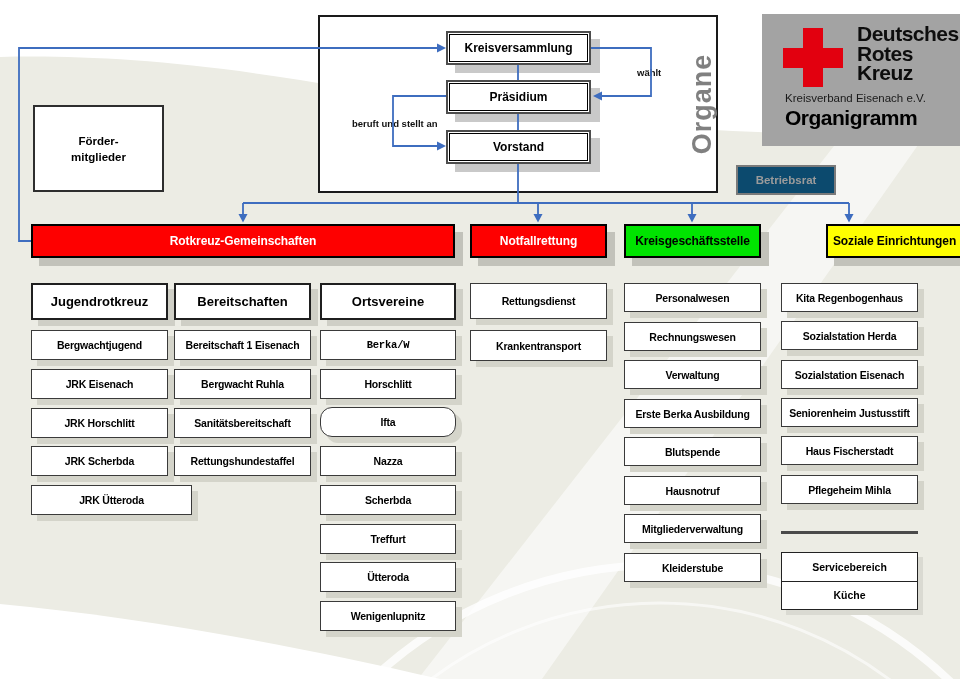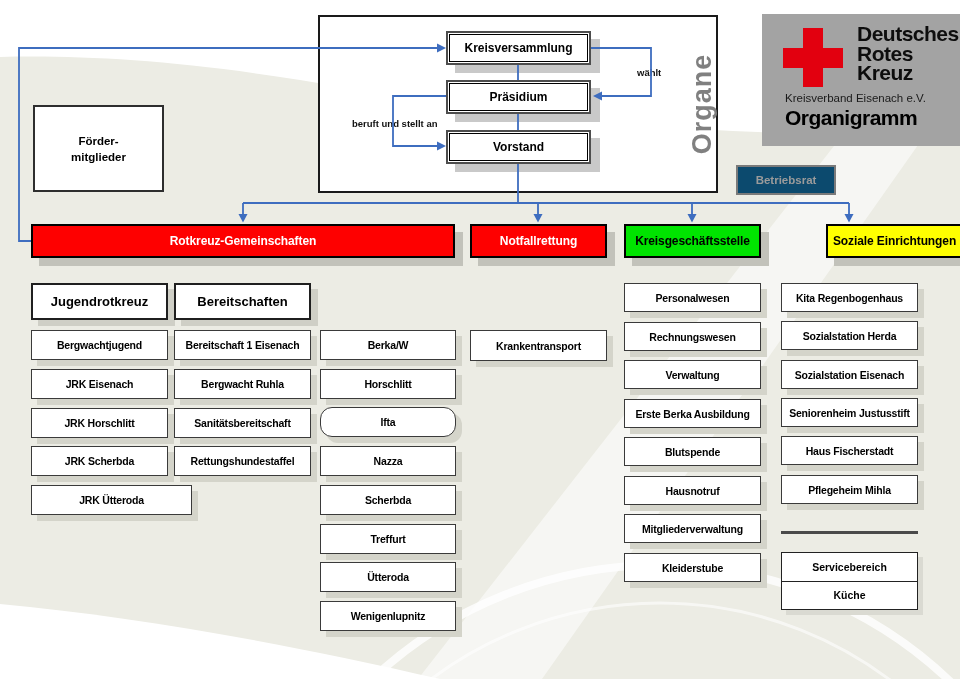--- a/index.html
+++ b/index.html
@@ -98,28 +98,30 @@
     <div class="box item-box" style="left: 31px; top: 330px; width: 137px; height: 30px;">Bergwachtjugend</div>
     <div class="box item-box" style="left: 31px; top: 369px; width: 137px; height: 30px;">JRK Eisenach</div>
     <div class="box item-box" style="left: 31px; top: 408px; width: 137px; height: 30px;">JRK Horschlitt</div>
     <div class="box item-box" style="left: 31px; top: 446px; width: 137px; height: 30px;">JRK Scherbda</div>
     <div class="box item-box" style="left: 31px; top: 485px; width: 161px; height: 30px;">JRK Ütteroda</div>
     <div class="box header-box" style="left: 174px; top: 283px; width: 137px; height: 37px;">Bereitschaften</div>
     <div class="box item-box" style="left: 174px; top: 330px; width: 137px; height: 30px;">Bereitschaft 1 Eisenach</div>
     <div class="box item-box" style="left: 174px; top: 369px; width: 137px; height: 30px;">Bergwacht Ruhla</div>
     <div class="box item-box" style="left: 174px; top: 408px; width: 137px; height: 30px;">Sanitätsbereitschaft</div>
     <div class="box item-box" style="left: 174px; top: 446px; width: 137px; height: 30px;">Rettungshundestaffel</div>
-    <div class="box item-box" style="left: 320px; top: 330px; width: 136px; height: 30px;">Berka/W</div>
+    <div class="box header-box" style="left: 320px; top: 283px; width: 136px; height: 37px;">Ortsvereine</div>
+    <div class="box item-box" style="left: 320px; top: 330px; width: 136px; height: 30px; font-family: Liberation Mono, monospace;">Berka/W</div>
     <div class="box item-box" style="left: 320px; top: 369px; width: 136px; height: 30px;">Horschlitt</div>
     <div class="box item-box" style="left: 320px; top: 407px; width: 136px; height: 30px; border-radius: 12px;">Ifta</div>
     <div class="box item-box" style="left: 320px; top: 446px; width: 136px; height: 30px;">Nazza</div>
     <div class="box item-box" style="left: 320px; top: 485px; width: 136px; height: 30px;">Scherbda</div>
     <div class="box item-box" style="left: 320px; top: 524px; width: 136px; height: 30px;">Treffurt</div>
     <div class="box item-box" style="left: 320px; top: 562px; width: 136px; height: 30px;">Ütteroda</div>
     <div class="box item-box" style="left: 320px; top: 601px; width: 136px; height: 30px;">Wenigenlupnitz</div>
+    <div class="box item-box" style="left: 470px; top: 283px; width: 137px; height: 36px;">Rettungsdienst</div>
     <div class="box item-box" style="left: 470px; top: 330px; width: 137px; height: 31px;">Krankentransport</div>
     <div class="box item-box" style="left: 624px; top: 283px; width: 137px; height: 29px;">Personalwesen</div>
     <div class="box item-box" style="left: 624px; top: 322px; width: 137px; height: 29px;">Rechnungswesen</div>
     <div class="box item-box" style="left: 624px; top: 360px; width: 137px; height: 29px;">Verwaltung</div>
     <div class="box item-box" style="left: 624px; top: 399px; width: 137px; height: 29px;">Erste Berka Ausbildung</div>
     <div class="box item-box" style="left: 624px; top: 437px; width: 137px; height: 29px;">Blutspende</div>
     <div class="box item-box" style="left: 624px; top: 476px; width: 137px; height: 29px;">Hausnotruf</div>
     <div class="box item-box" style="left: 624px; top: 514px; width: 137px; height: 29px;">Mitgliederverwaltung</div>
     <div class="box item-box" style="left: 624px; top: 553px; width: 137px; height: 29px;">Kleiderstube</div>
     <div class="box item-box" style="left: 781px; top: 283px; width: 137px; height: 29px;">Kita Regenbogenhaus</div>

